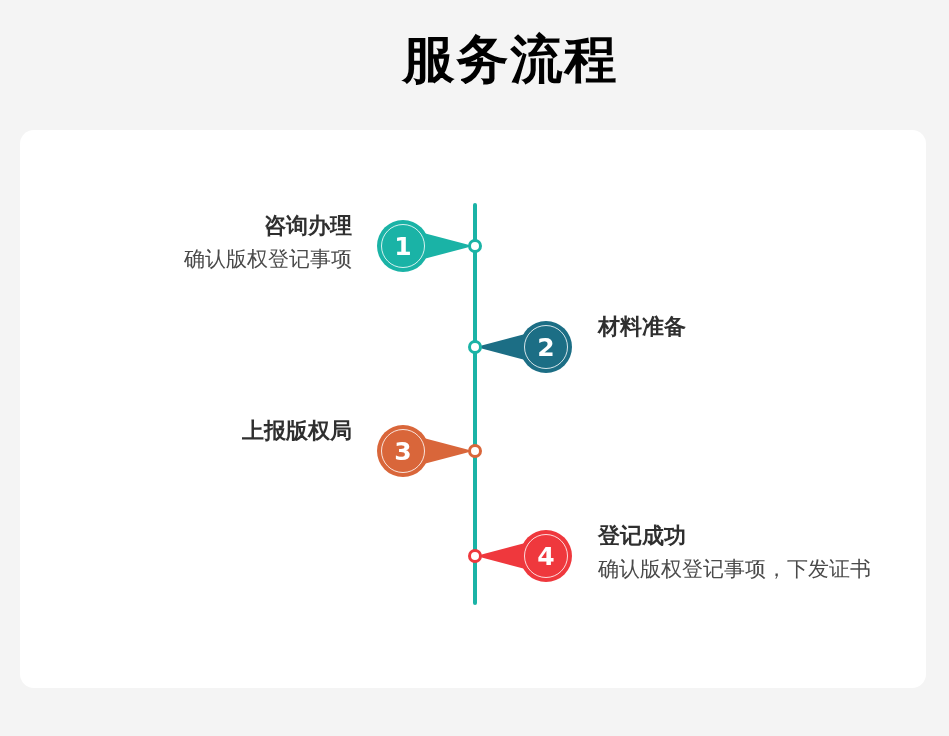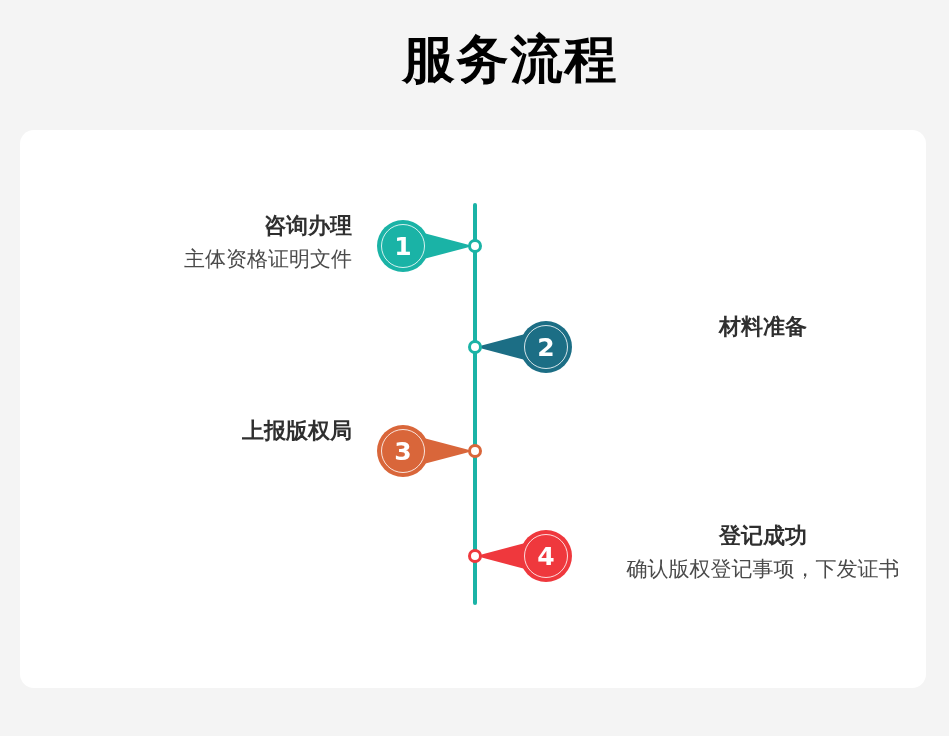--- a/index.html
+++ b/index.html
@@ -70,21 +70,21 @@
     top: 6px;
     width: 330px;
   }
   .step.left .step-text {
     left: 22px;
     text-align: right;
     width: 330px;
   }
   .step.right .step-text {
     left: 598px;
-    text-align: center;
+    text-align: left;
     width: 330px;
   }
   .step-title {
     font-size: 22px;
     line-height: 32px;
     font-weight: 700;
     color: #2f2f2f;
     white-space: nowrap;
   }
   .step-desc {
@@ -165,21 +165,21 @@
 
 <div class="page-title">服务流程</div>
 
 <div class="card"></div>
 
 <div class="timeline-axis"></div>
 
 <div class="step step-1 left">
   <div class="step-text">
     <div class="step-title">咨询办理</div>
-    <div class="step-desc">主体资格证明文件</div>
+    <div class="step-desc">确认版权登记事项</div>
   </div>
   <div class="marker">
     <svg class="marker-pointer" viewBox="0 0 96 56">
       <path d="M20 8 L96 28 L20 48 Z" fill="#1ab3a6"></path>
     </svg>
     <div class="marker-circle" style="background:#1ab3a6">
       <span class="marker-ring"></span>
       <span class="marker-num">1</span>
     </div>
   </div>

